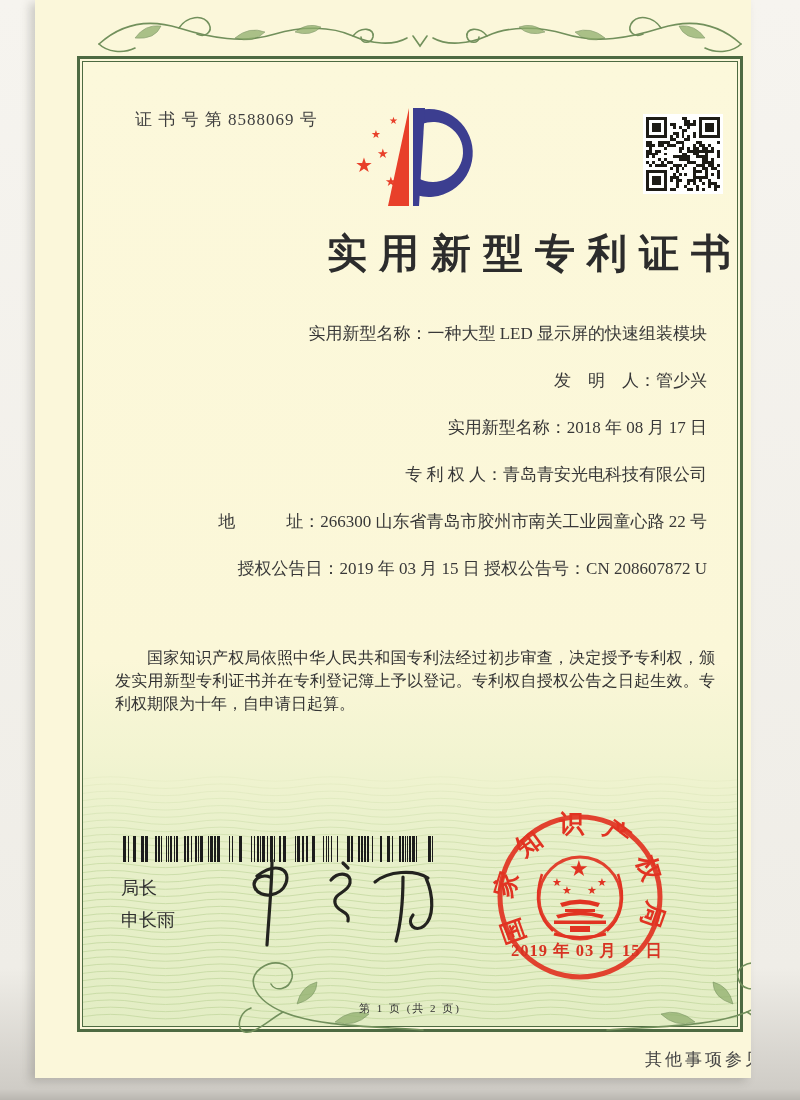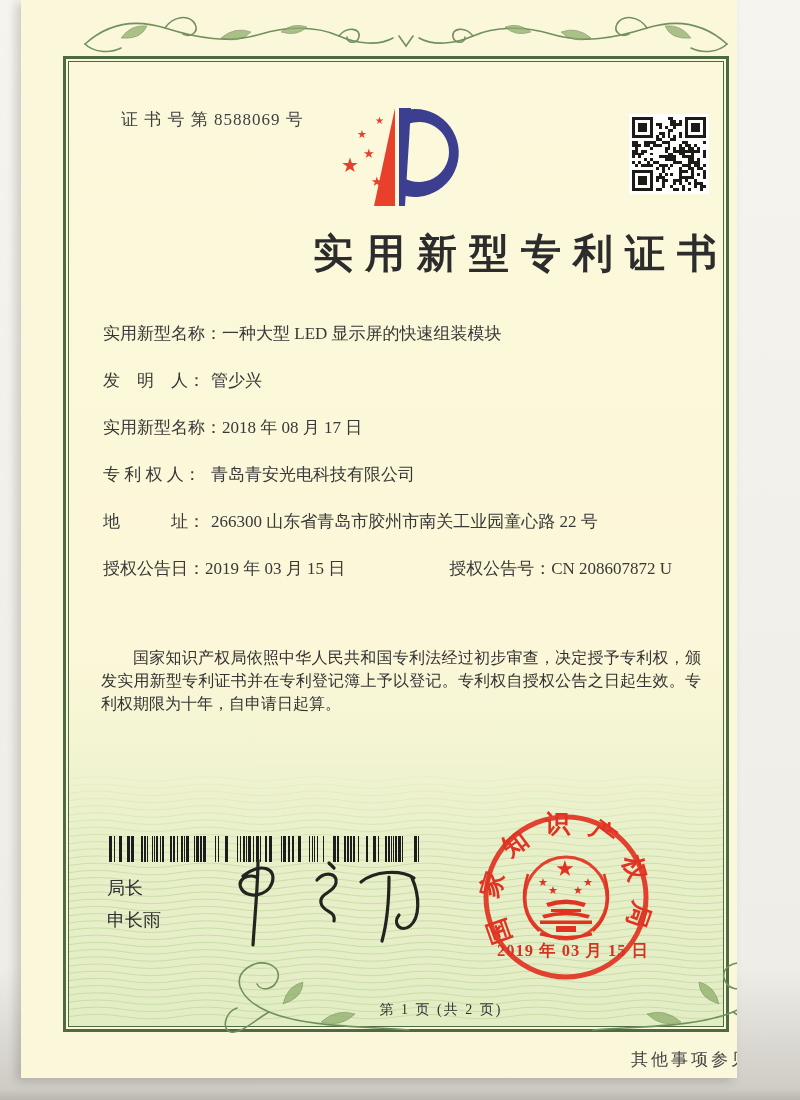--- a/index.html
+++ b/index.html
@@ -1,56 +1,56 @@
 <!DOCTYPE html>
 <html><head>
 <meta charset="utf-8">
 <style>
   html,body{margin:0;padding:0;}
   .root{position:relative;width:800px;height:1100px;overflow:hidden;
         background:linear-gradient(180deg,#f6f4ef 0%,#efede7 88%,#cfccc6 99%,#b9b6b0 100%);
         font-family:"Liberation Serif","DejaVu Serif",serif;}
-  .paper{position:absolute;left:21px;top:0;width:716px;height:1078px;background:#fbf7da;
+  .paper{position:absolute;left:35px;top:0;width:716px;height:1078px;background:#fbf7da;
          box-shadow:-5px 3px 9px rgba(60,60,50,.22);overflow:hidden;}
   .frame{position:absolute;left:42px;top:56px;width:666px;height:976px;
          border:3px solid #4d6a42;box-sizing:border-box;z-index:1;}
   .frame-inner{position:absolute;inset:2px;border:1px solid #4d6a42;
          background:linear-gradient(180deg,#fcf8db 0%,#fbf7d8 62%,#f2f4d1 72%,#e8f0ca 80%,#e3edc4 100%);
          overflow:hidden;}
   .guilloche{position:absolute;left:0;bottom:0;}
   .garland{position:absolute;left:60px;top:4px;width:650px;height:56px;z-index:2;}
   .corner-left{position:absolute;left:150px;top:944px;width:240px;height:92px;z-index:2;}
   .corner-right{position:absolute;left:570px;top:944px;width:240px;height:92px;z-index:2;}
   .os{fill:none;stroke:#72905c;stroke-width:1.6;stroke-linecap:round;}
   .of{fill:#8fae6c;opacity:.75;stroke:#5f7d4c;stroke-width:.6;}
 
   .cert-no{position:absolute;left:100px;top:108px;font-size:17px;letter-spacing:1px;color:#3f3f3f;z-index:4;}
   .logo{position:absolute;left:312px;top:94px;width:132px;height:126px;z-index:4;}
   .qr{position:absolute;left:608px;top:114px;width:80px;height:80px;background:#ffffff;
       padding:3px;box-sizing:border-box;z-index:4;}
   .title{position:absolute;left:42px;top:226px;width:666px;text-align:right;font-size:40px;
       font-weight:700;letter-spacing:12px;color:#2c2c2c;z-index:4;}
   .fields{position:absolute;left:82px;top:322px;width:590px;font-size:17px;color:#383838;z-index:4;}
-  .field-row{height:47px;}
+  .field-row{height:47px;text-align:right;}
   .f-label{display:inline-block;min-width:108px;}
   .grant-block{display:inline-block;width:342px;}
   .paras{position:absolute;left:72px;top:638px;width:616px;font-size:16px;line-height:23px;
       color:#333;text-align:justify;z-index:4;}
   .paras p{margin:8px;text-indent:2em;}
   .barcode{position:absolute;left:88px;top:836px;width:316px;height:26px;z-index:4;}
   .signer-title{position:absolute;left:86px;top:876px;font-size:18px;color:#2f2f2f;
       font-family:"Liberation Sans","DejaVu Sans",sans-serif;z-index:4;}
   .signer-name{position:absolute;left:86px;top:908px;font-size:18px;color:#2f2f2f;
       font-family:"Liberation Sans","DejaVu Sans",sans-serif;z-index:4;}
   .signature{position:absolute;left:192px;top:852px;width:235px;height:100px;z-index:5;}
   .seal{position:absolute;left:455px;top:806px;width:180px;height:180px;z-index:5;}
   .seal-date{position:absolute;left:466px;top:940px;width:172px;text-align:center;color:#d73322;
       font-size:16.5px;letter-spacing:1px;font-weight:700;z-index:6;}
   .page-info{position:absolute;left:42px;top:1001px;width:666px;text-align:center;
-      font-size:14px;color:#333;letter-spacing:2px;z-index:4;padding-left:45px;}
+      font-size:11px;color:#333;letter-spacing:2px;z-index:4;}
   .back-note{position:absolute;left:0;top:1048px;width:770px;text-align:right;
       font-size:17px;color:#444;letter-spacing:3px;z-index:4;}
   .sig-stroke{fill:none;stroke:#23231f;stroke-width:3.2;stroke-linecap:round;stroke-linejoin:round;}
   .seal-red{fill:none;stroke:#e13322;}
 </style>
 </head>
 <body>
 
 <div class="root">
   <div class="paper">

